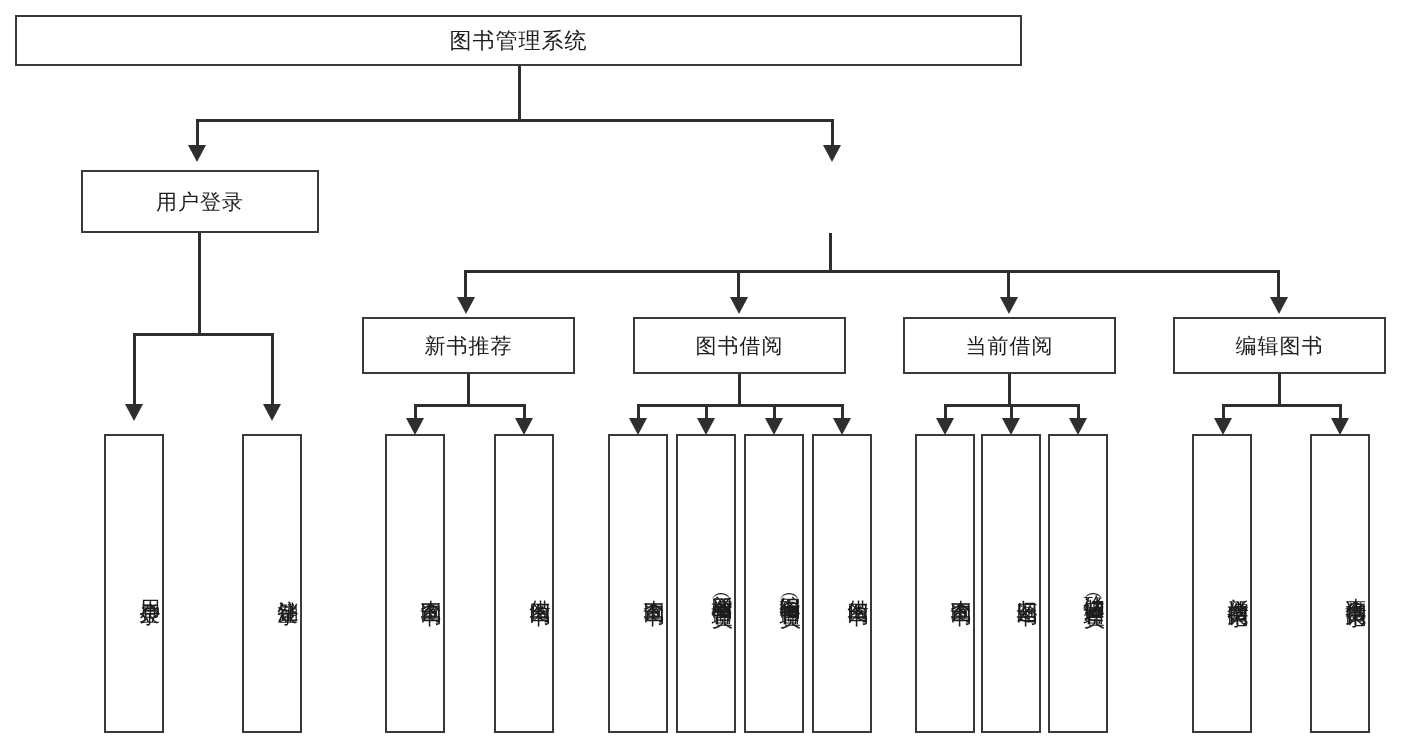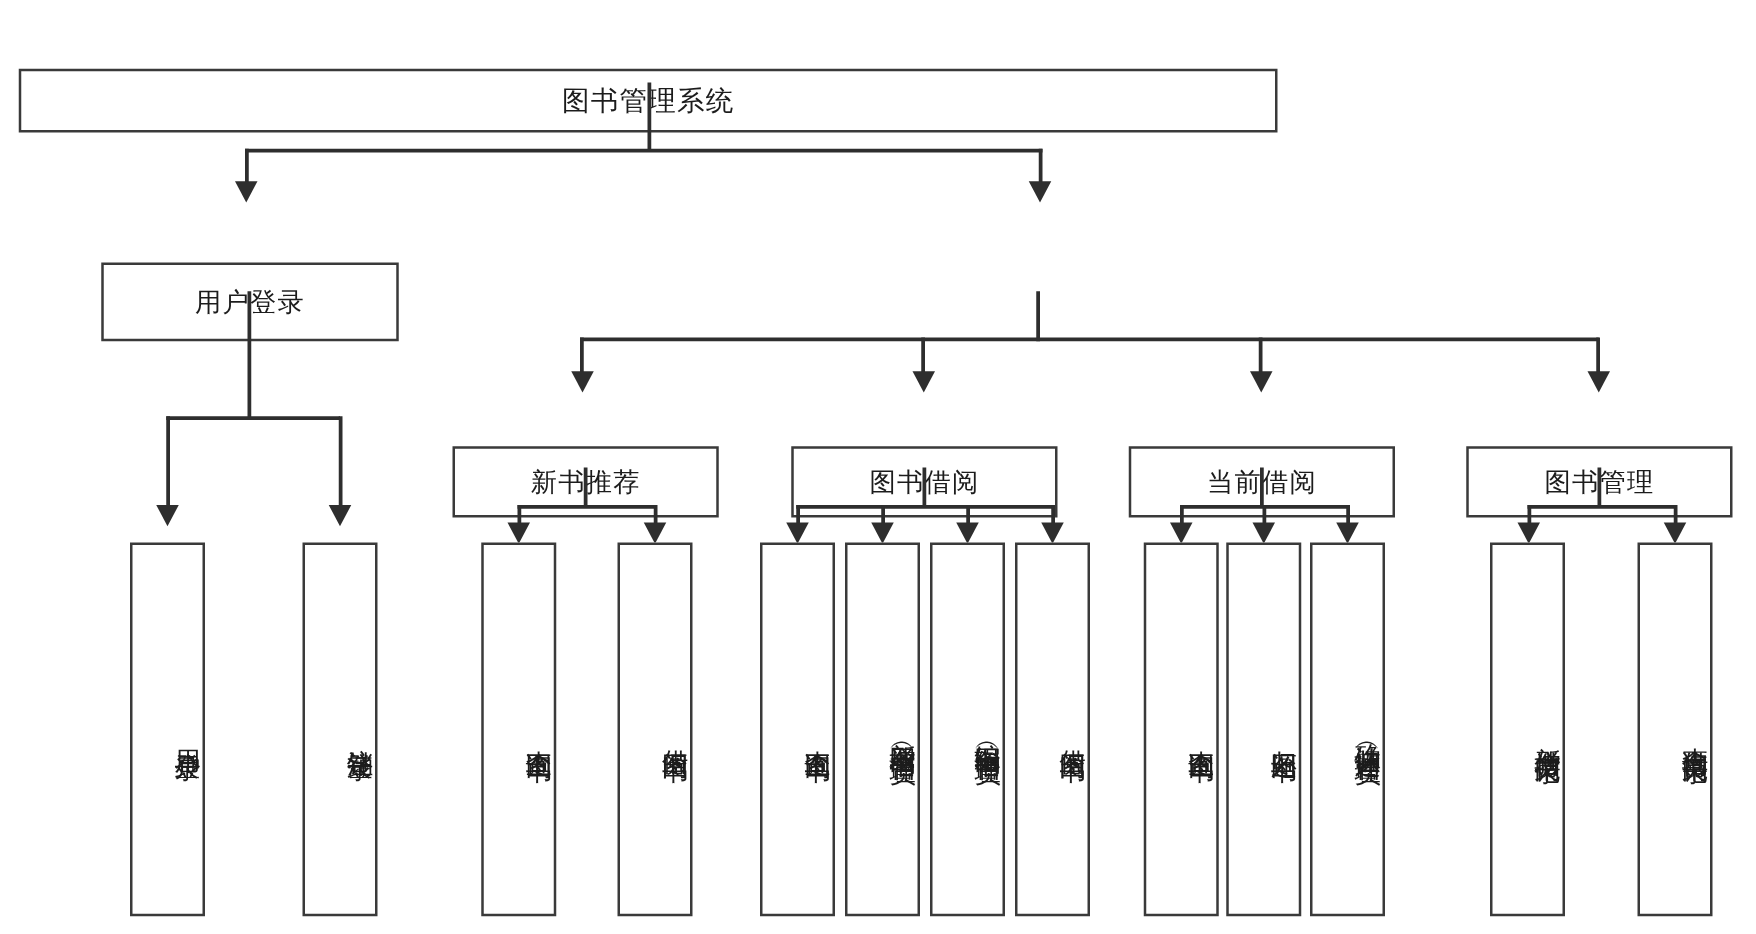--- a/index.html
+++ b/index.html
@@ -24,21 +24,20 @@
     background: #ffffff;
     border: 2px solid #3a3a3a;
     display: flex;
     align-items: center;
     justify-content: center;
     color: #1c1c1c;
   }
   .node.h {
     font-size: 21px;
     letter-spacing: 1px;
-    margin-top: 40px;
   }
   .node.v {
     font-size: 21px;
     writing-mode: vertical-rl;
     text-orientation: upright;
     align-items: flex-start;
     justify-content: center;
     padding-top: 6px;
     line-height: 1.18;
     letter-spacing: 2px;
@@ -123,21 +122,21 @@
   <div class="node h" style="left:362px; top:317px; width:213px; height:57px;align-items:center;">
     <span class="lbl">新书推荐</span>
   </div>
   <div class="node h" style="left:903px; top:317px; width:213px; height:57px;">
     <span class="lbl">当前借阅</span>
   </div>
   <div class="node h" style="left:633px; top:317px; width:213px; height:57px;">
     <span class="lbl">图书借阅</span>
   </div>
   <div class="node h" style="left:1173px; top:317px; width:213px; height:57px;">
-    <span class="lbl">图书管理</span>
+    <span class="lbl">编辑图书</span>
   </div>
 
   <div class="edge v" style="left:467px; top:374px; height:32px;"></div>
   <div class="edge h" style="left:414px; top:404px; width:110px;"></div>
   <div class="edge v" style="left:414px; top:404px; height:18px;"></div>
   <div class="arrow" style="left:406px; top:418px;"></div>
   <div class="edge v" style="left:523px; top:404px; height:18px;"></div>
   <div class="arrow" style="left:515px; top:418px;"></div>
 
   <div class="node v" style="left:385px; top:434px; width:60px; height:299px;">

